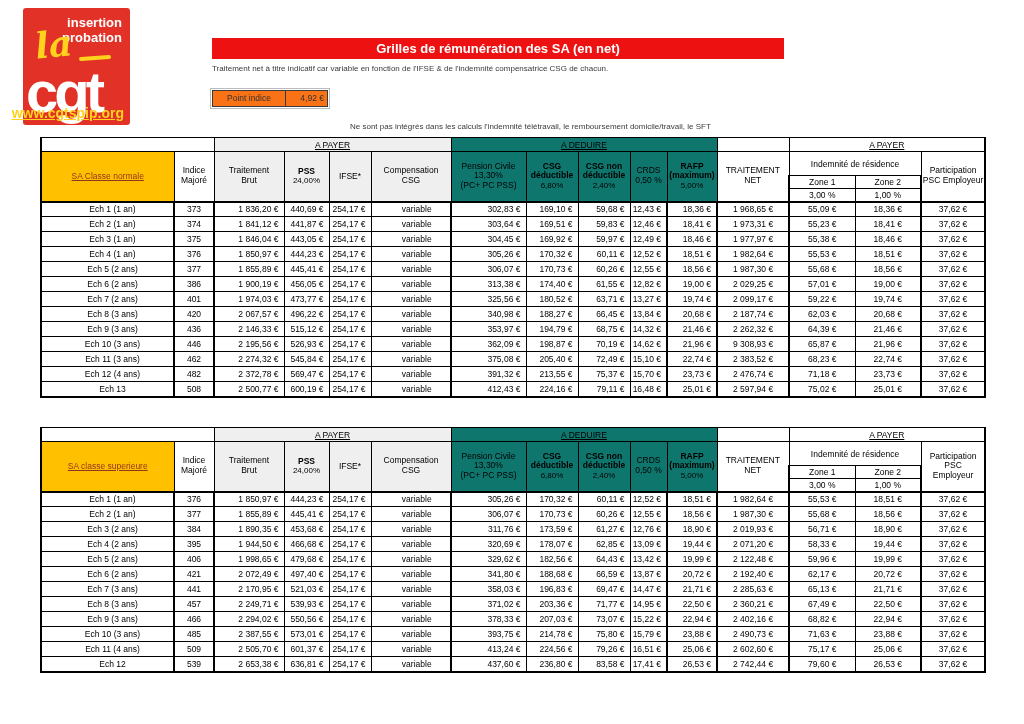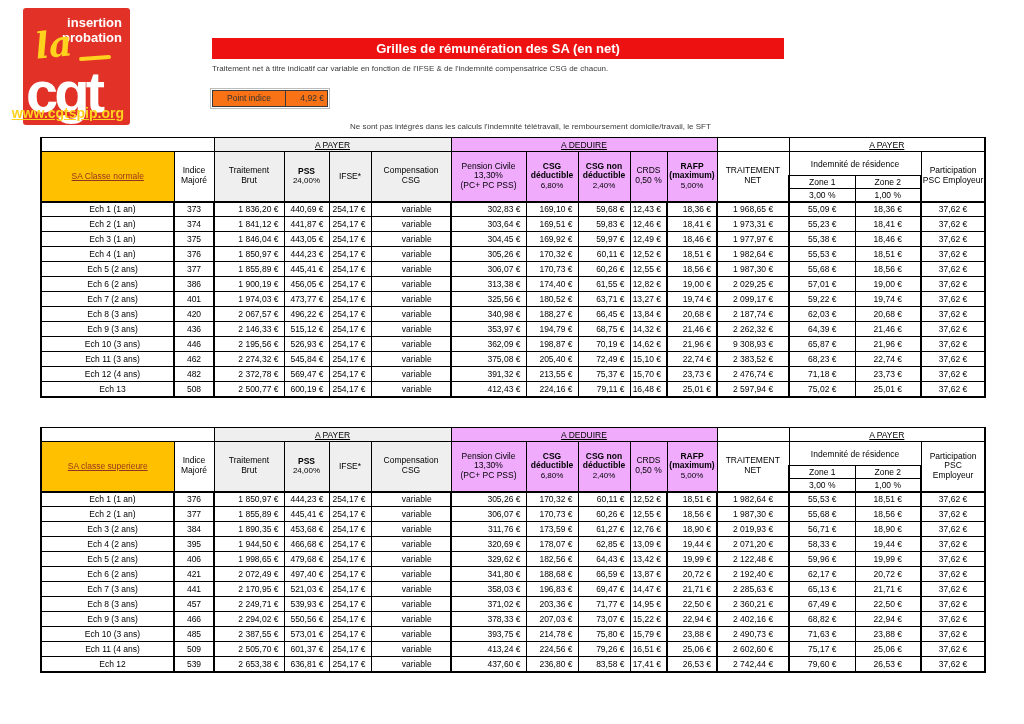--- a/index.html
+++ b/index.html
@@ -41,21 +41,21 @@
   #t1{top:137px;} #t2{top:427px;}
   table.sheet th,table.sheet td{border:1px solid #000;padding:0;overflow:hidden;
     font-size:8.5px;font-weight:normal;text-align:center;vertical-align:middle;}
   td.blank{border:none;background:#fff;}
   tr.band-row{height:14px;text-decoration:underline;}
   tr.main-row{height:24px;}
   tr.zone-row,tr.rate-row{height:13px;}
   table.sheet tbody tr{height:15px;}
   .band{font-size:8.5px;}
   .g-light{background:#efefef;}
-  .g-dark{background:#f0abfc;}
+  .g-dark{background:#0f766e;}
   .b{font-weight:bold;}
   .hl{white-space:pre-line;line-height:1.15;}
   .rate{font-weight:normal;font-size:8px;line-height:1.2;}
   th.title-cell{background:#ffc000;color:#96351f;font-weight:bold;font-size:9px;
     text-decoration:underline;}
   th.psc-cell{font-weight:bold;font-size:8px;}
   
   table.sheet th:first-child,table.sheet td:first-child{border-left-width:2px;}
   table.sheet th:last-child{border-right-width:2px;}
   table.sheet tbody td:last-child{border-right-width:2px;}

